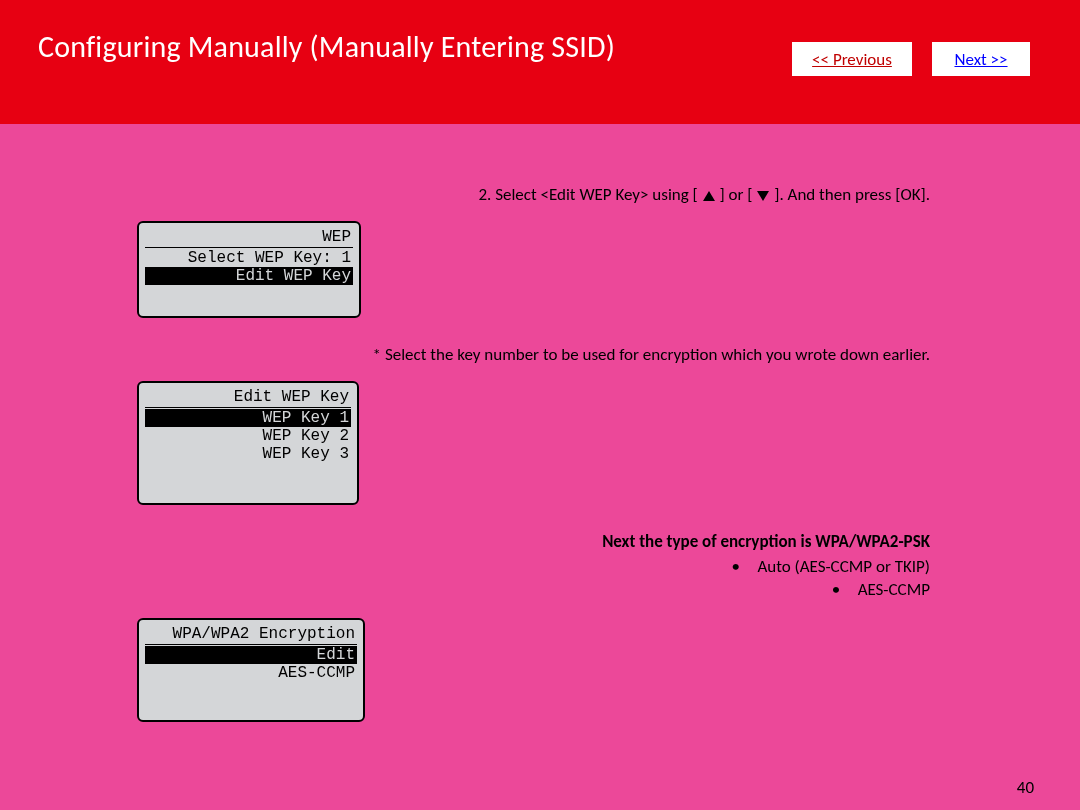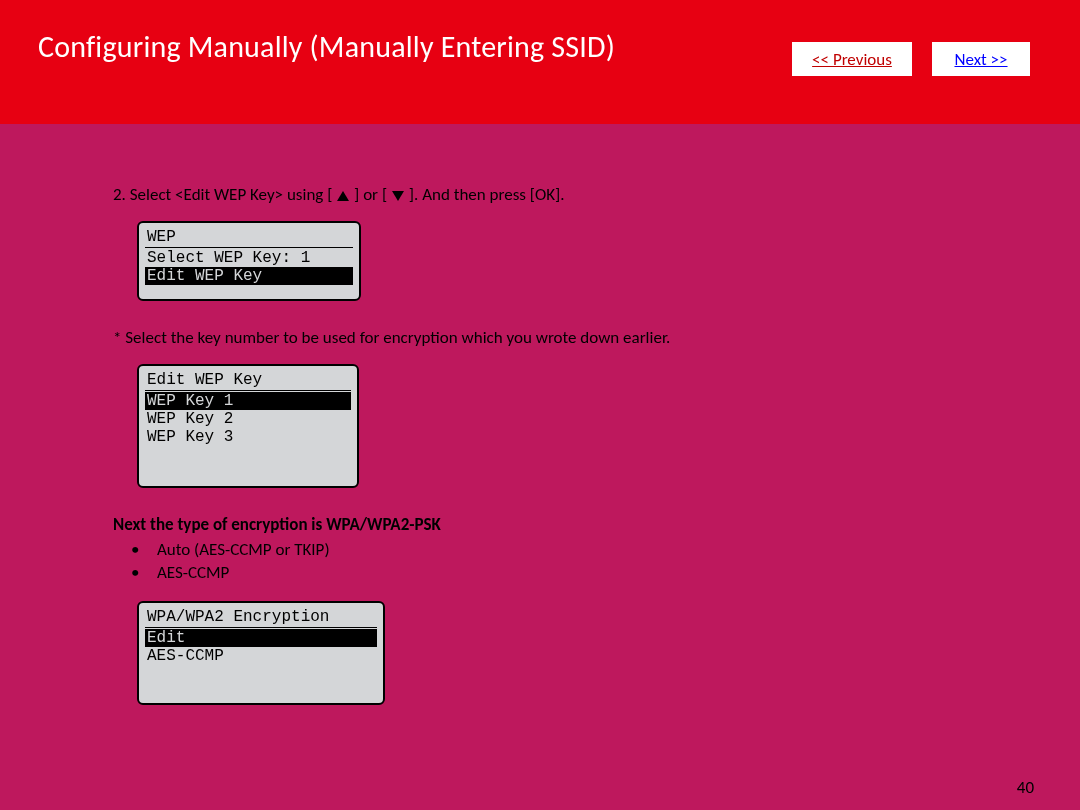--- a/index.html
+++ b/index.html
@@ -6,21 +6,22 @@
     body {
       font-family: "Segoe UI", Calibri, Arial, sans-serif;
       font-size: 16px;
       color: #000;
       background: #fff;
     }
     .page {
       width: 1080px;
       height: 810px;
       position: relative;
-      background: #be185d;
+      background: #ec4899;
+      text-align: right;
     }
     
     .banner {
       width: 100%;
       height: 124px;
       background: #e70012;
       display: flex;
       align-items: flex-start;
       padding-top: 28px;
       padding-left: 38px;
@@ -69,23 +70,23 @@
       background: #d4d6d8;
       border: 2px solid #000;
       border-radius: 6px;
       padding: 5px 6px 6px 6px;
       width: 224px;
       margin: 14px 0 26px 24px;
       font-family: "Andale Mono", "Courier New", monospace;
       font-size: 16px;
       line-height: 18px;
     }
-    .lcd.tall { height: 80px; }
+    .lcd.tall { height: 97px; }
     .lcd.edit { width: 222px; height: 124px; }
-    .lcd.wpa  { width: 248px; height: 104px; margin-top: 16px; }
+    .lcd.wpa  { width: 228px; height: 104px; margin-top: 16px; }
     .lcd-title {
       border-bottom: 1px solid #000;
       padding: 0 2px 1px 2px;
       margin-bottom: 1px;
     }
     .lcd-row { padding: 0 2px; }
     .lcd-row.sel {
       background: #000;
       color: #d4d6d8;
     }

